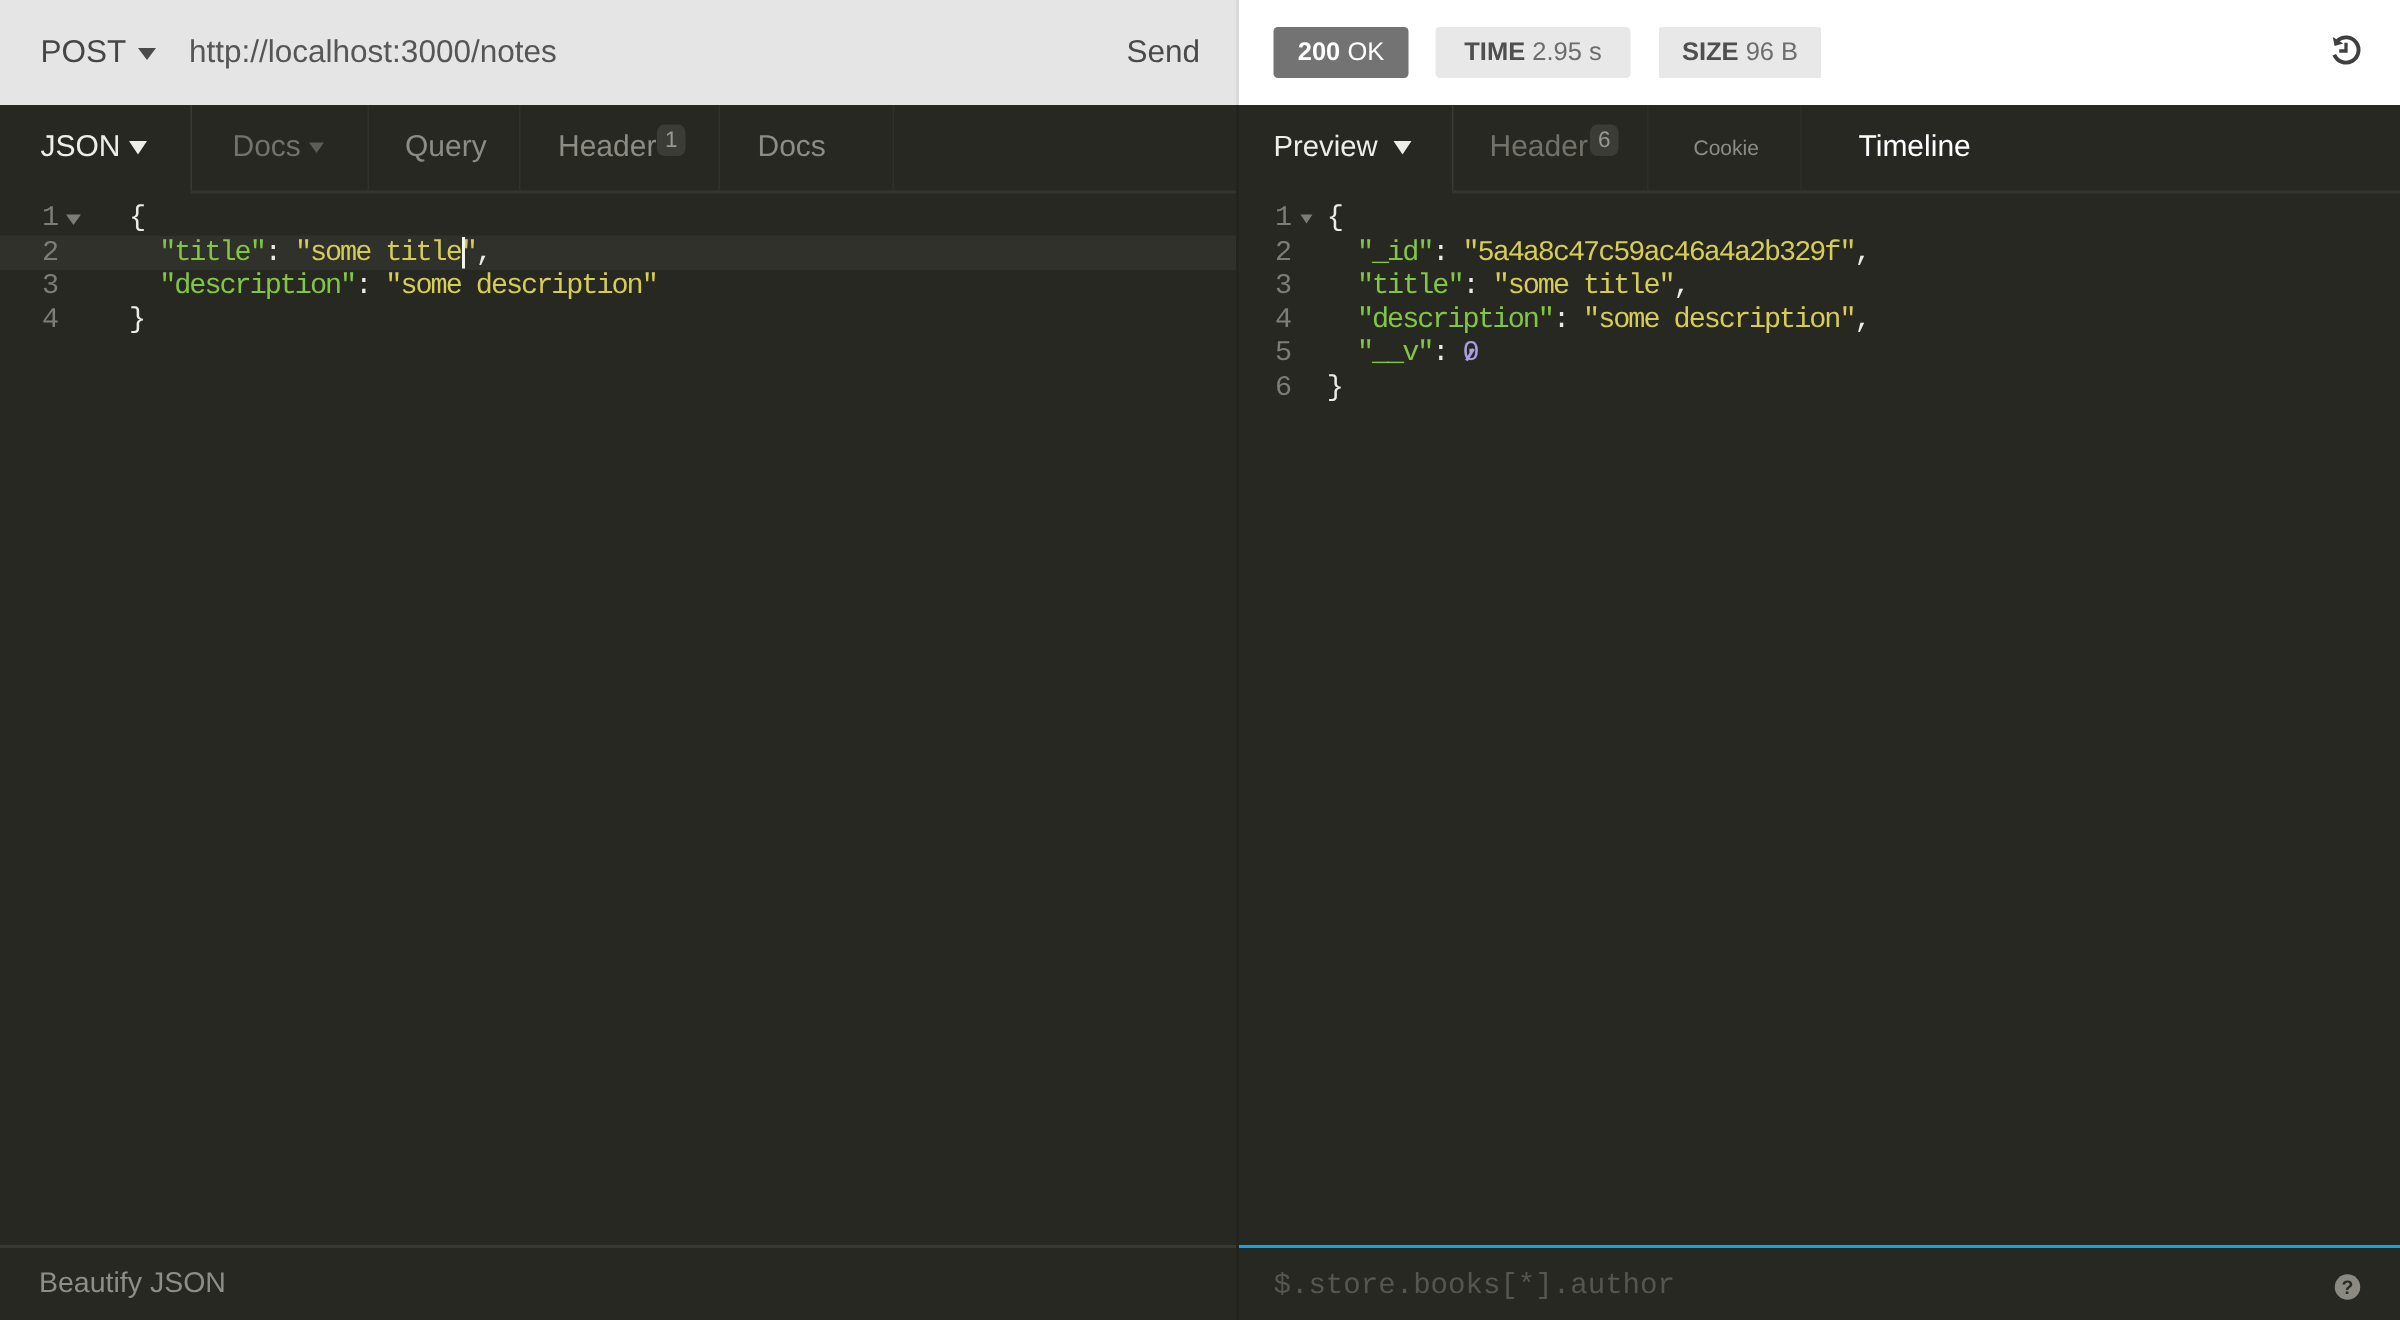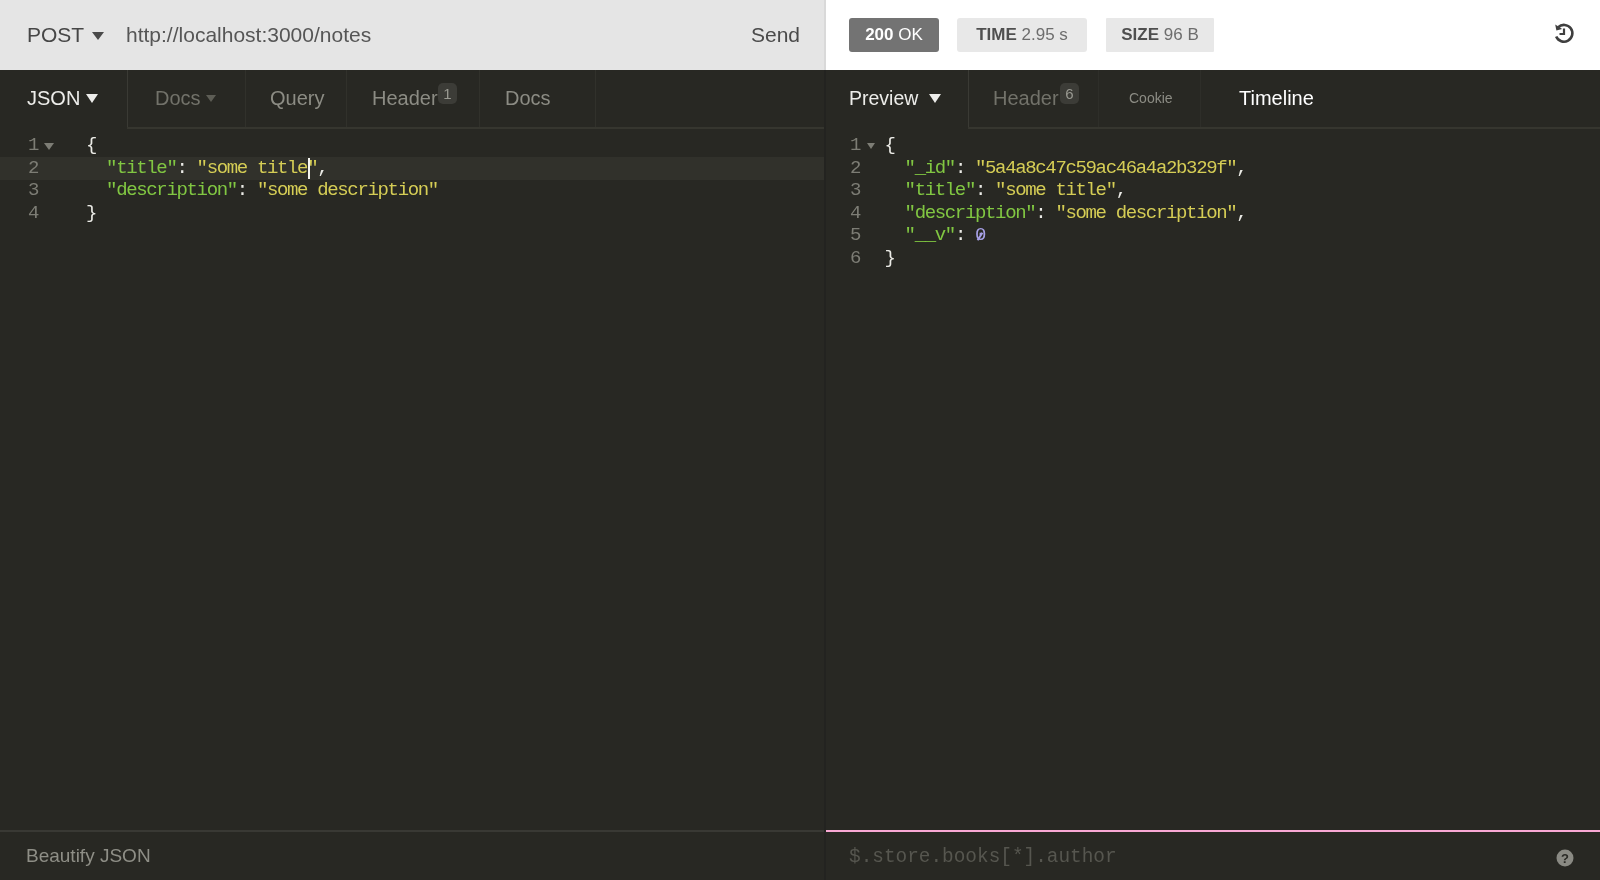--- a/index.html
+++ b/index.html
@@ -122,20 +122,20 @@
 
     <div class="cl" style="left:58.5px; top:7px;">{</div>
     <div class="cl" style="left:58.5px; top:29.5px;">  <span class="grn">"_id"</span>: <span class="yel">"5a4a8c47c59ac46a4a2b329f"</span>,</div>
     <div class="cl" style="left:58.5px; top:52px;">  <span class="grn">"title"</span>: <span class="yel">"some title"</span>,</div>
     <div class="cl" style="left:58.5px; top:74.5px;">  <span class="grn">"description"</span>: <span class="yel">"some description"</span>,</div>
     <div class="cl" style="left:58.5px; top:97px;">  <span class="grn">"__v"</span>: <span class="pur">0</span></div>
     <div class="cl" style="left:58.5px; top:119.5px;">}</div>
     <div class="abs" style="left:152.5px; top:104.5px; width:2px; height:9px; background:#a7a0e6; transform:rotate(32deg);"></div>
   </div>
 
-  <div class="abs" style="left:0; top:830px; width:774px; height:50px; border-top:2px solid #f9a8d4;">
+  <div class="abs" style="left:0; top:830px; width:774px; height:50px; border-top:2px solid #0ea5e9;">
     <div class="abs mono" style="left:23px; top:0; height:50px; line-height:50px; font-size:19.4px; color:#56564f;">$.store.books[*].author</div>
     <svg class="abs" style="left:730px; top:17px;" width="18" height="18" viewBox="0 0 18 18">
       <circle cx="9" cy="9" r="8.5" fill="#8a8a83"></circle>
       <text x="9" y="13.5" text-anchor="middle" font-family="Liberation Sans" font-size="13" font-weight="bold" fill="#2b2b26">?</text>
     </svg>
   </div>
 </div>
 
 </body></html>

